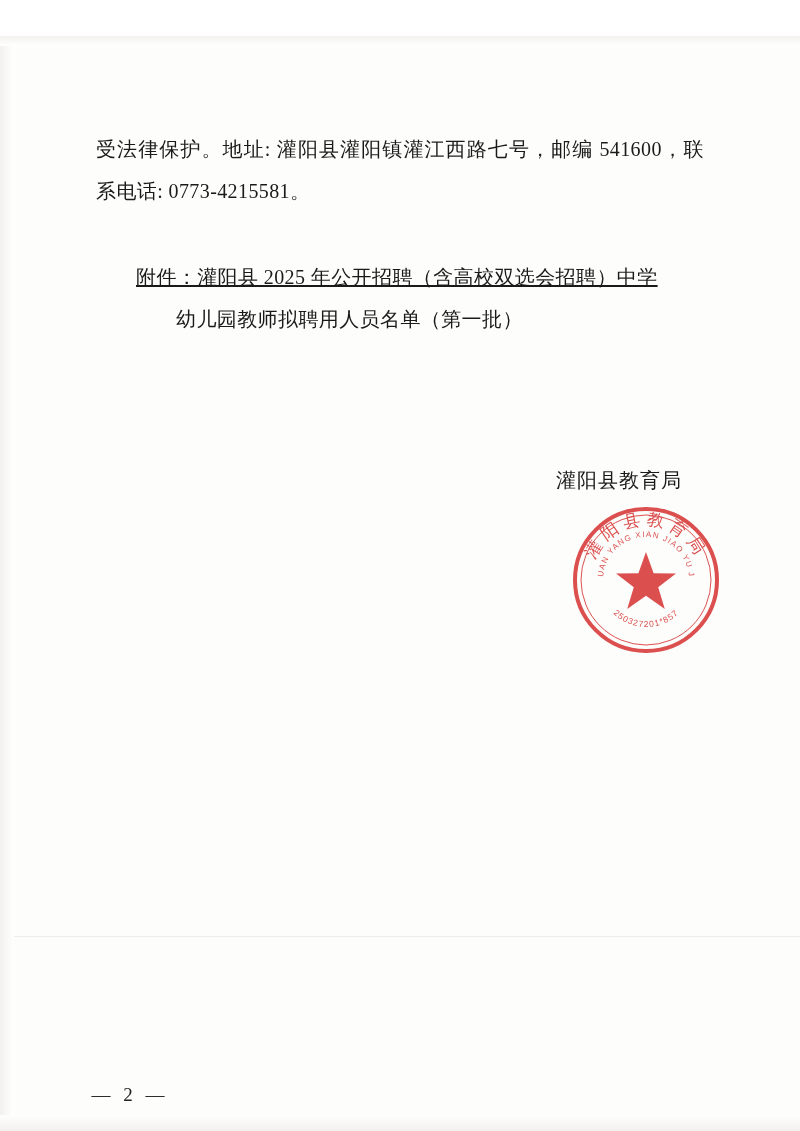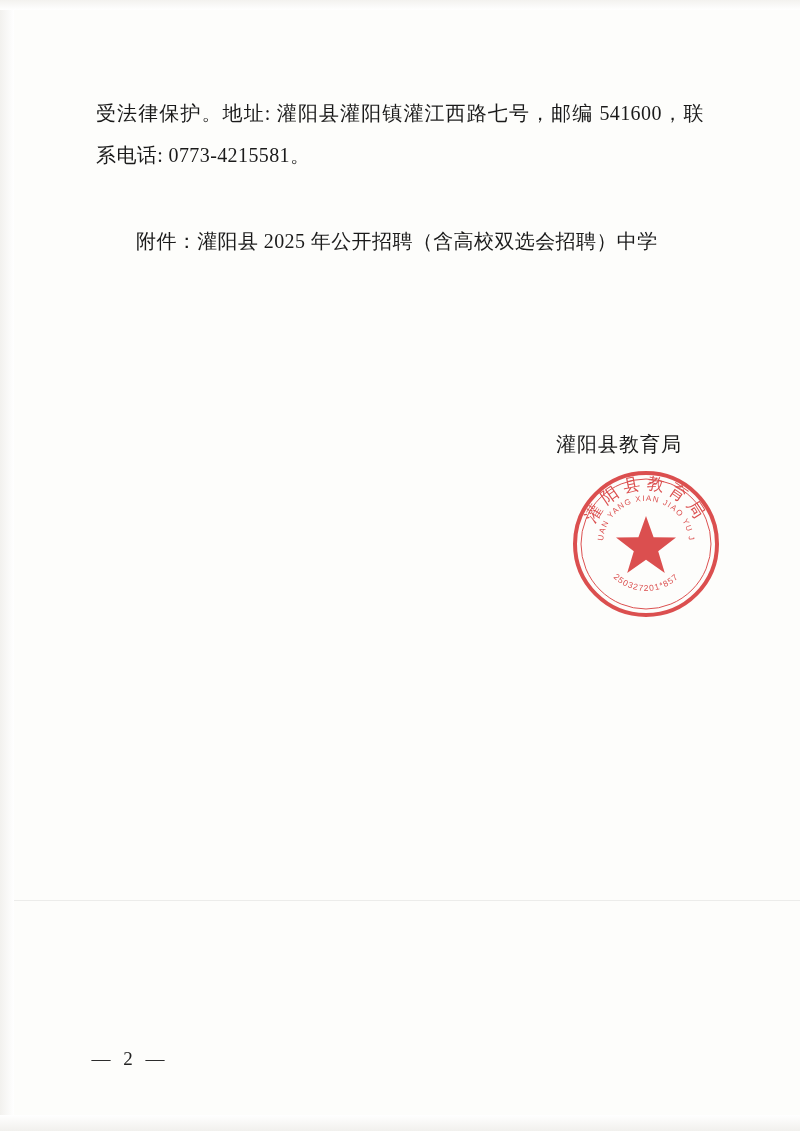--- a/index.html
+++ b/index.html
@@ -14,20 +14,21 @@
     overflow: hidden;
     font-family: "Liberation Serif", serif;
     color: #1a1a1a;
   }
 
   
   .page {
     position: absolute;
     inset: 0;
     background: #fdfdfb;
+    margin-top: 36px;
   }
   .scan-edge-left {
     position: absolute;
     left: 0;
     top: 0;
     width: 14px;
     height: 100%;
     background: linear-gradient(to right, #f2f1ee 0%, #ffffff 100%);
   }
   .scan-edge-top {
@@ -74,20 +75,21 @@
   }
 
   .attachment-block {
     margin-top: 44px;
     font-size: 20px;
     line-height: 42px;
     letter-spacing: 0.4px;
   }
   .attachment-line1 {
     text-indent: 2em;
+    text-decoration: underline;
   }
   .attachment-line2 {
     text-indent: 4em;
   }
 
   .signature {
     position: absolute;
     left: 430px;
     top: 330px;
     width: 230px;
@@ -135,20 +137,21 @@
   <div class="scan-edge-bottom"></div>
   <div class="scan-fold"></div>
 
   <div class="content">
 
     <div class="para">受法律保护。地址: 灌阳县灌阳镇灌江西路七号，邮编 541600，联系电话: 0773-4215581。</div>
 
 
     <div class="attachment-block">
       <div class="attachment-line1">附件：灌阳县 2025 年公开招聘（含高校双选会招聘）中学</div>
+      <div class="attachment-line2">幼儿园教师拟聘用人员名单（第一批）</div>
     </div>
 
     <div class="signature">
       <div class="sig-org">灌阳县教育局</div>
     </div>
 
     <div class="seal">
       <svg viewBox="0 0 148 148" width="148" height="148" aria-hidden="true">
         <defs>
           <path id="arcTop" d="M 19 74 A 55 55 0 0 1 129 74"></path>

